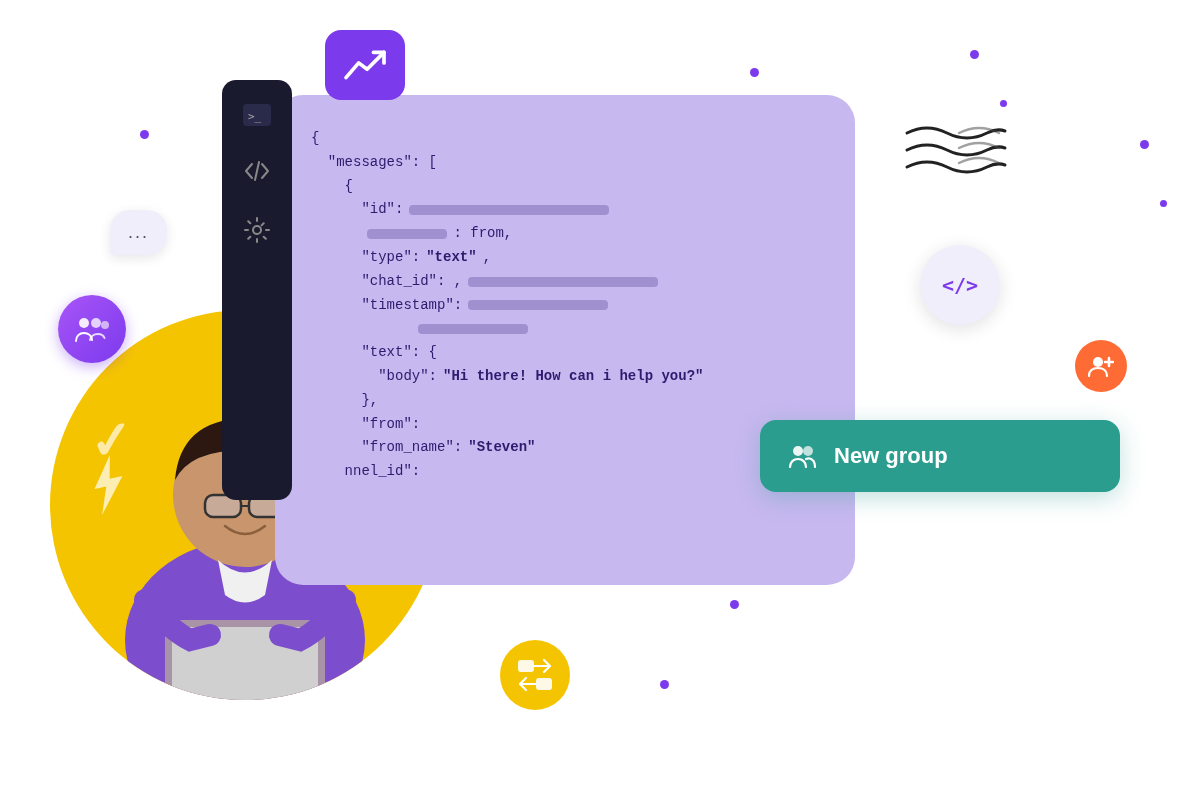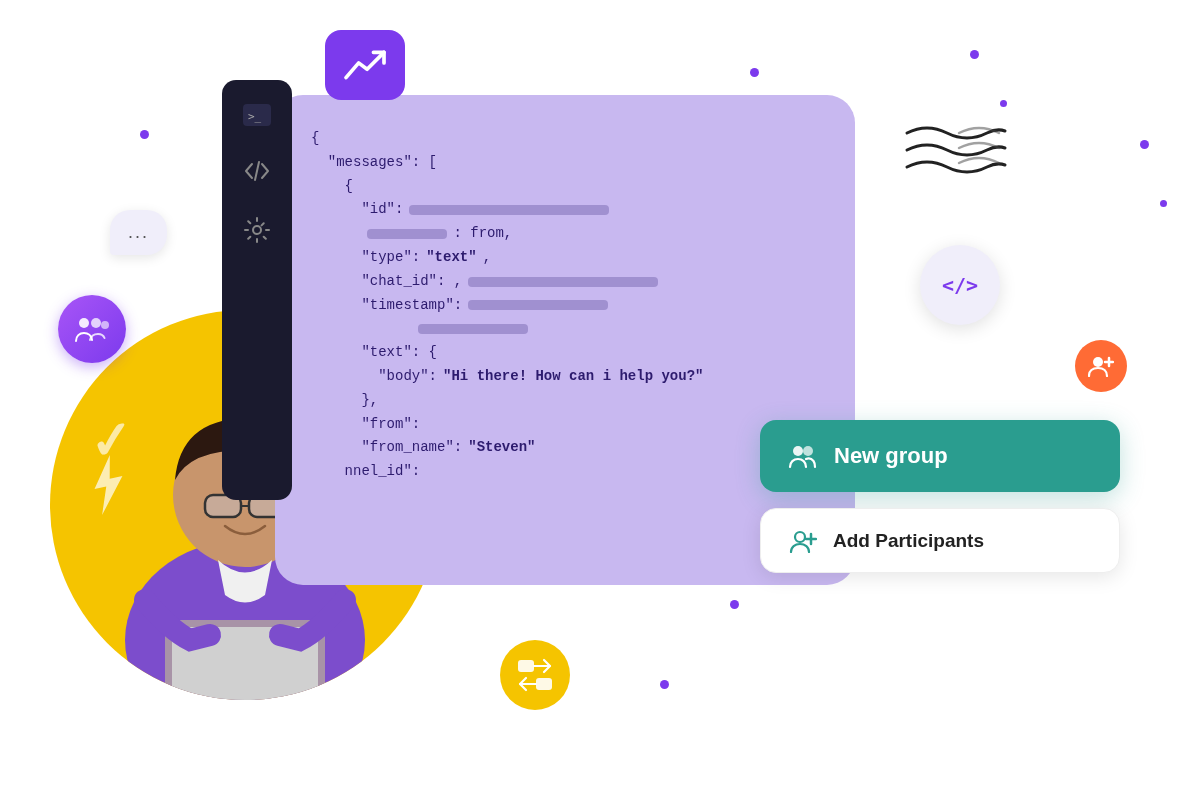--- a/index.html
+++ b/index.html
@@ -383,29 +383,20 @@
   <div class="btn-new-group">
     <svg width="30" height="26" viewBox="0 0 30 26" fill="none">
       <circle cx="10" cy="8" r="5" fill="white" opacity="0.9"></circle>
       <circle cx="20" cy="8" r="5" fill="white" opacity="0.7"></circle>
       <path d="M2 24c0-5 3.6-8 8-8s8 3 8 8" stroke="white" stroke-width="2.2" stroke-linecap="round" fill="none"></path>
       <path d="M18 16c2.5-1.2 5.5-0.5 7.5 2 1 1.4 1.5 3.2 1.5 6" stroke="white" stroke-width="2.2" stroke-linecap="round" fill="none"></path>
     </svg>
     <span>New group</span>
   </div>
 
-  <div class="btn-add-participants">
-    <svg width="28" height="24" viewBox="0 0 28 24" fill="none">
-      <circle cx="11" cy="8" r="5" stroke="#2a9d8f" stroke-width="2.2" fill="none"></circle>
-      <path d="M2 23c0-5 4-8 9-8s9 3 9 8" stroke="#2a9d8f" stroke-width="2.2" stroke-linecap="round" fill="none"></path>
-      <line x1="22" y1="5" x2="22" y2="15" stroke="#2a9d8f" stroke-width="2.5" stroke-linecap="round"></line>
-      <line x1="17" y1="10" x2="27" y2="10" stroke="#2a9d8f" stroke-width="2.5" stroke-linecap="round"></line>
-    </svg>
-    <span>Add Participants</span>
-  </div>
 
   <div class="person-circle">
 
     <div class="yellow-check" style="position:absolute;left:40px;top:100px;font-size:52px;color:rgba(255,255,255,0.65);transform:rotate(-5deg);z-index:4;">
       ✓
     </div>
 
     <div style="position:absolute;bottom:0;left:50%;transform:translateX(-50%);width:310px;height:350px;z-index:3;">
       
       <svg width="310" height="350" viewBox="0 0 310 350" fill="none">

